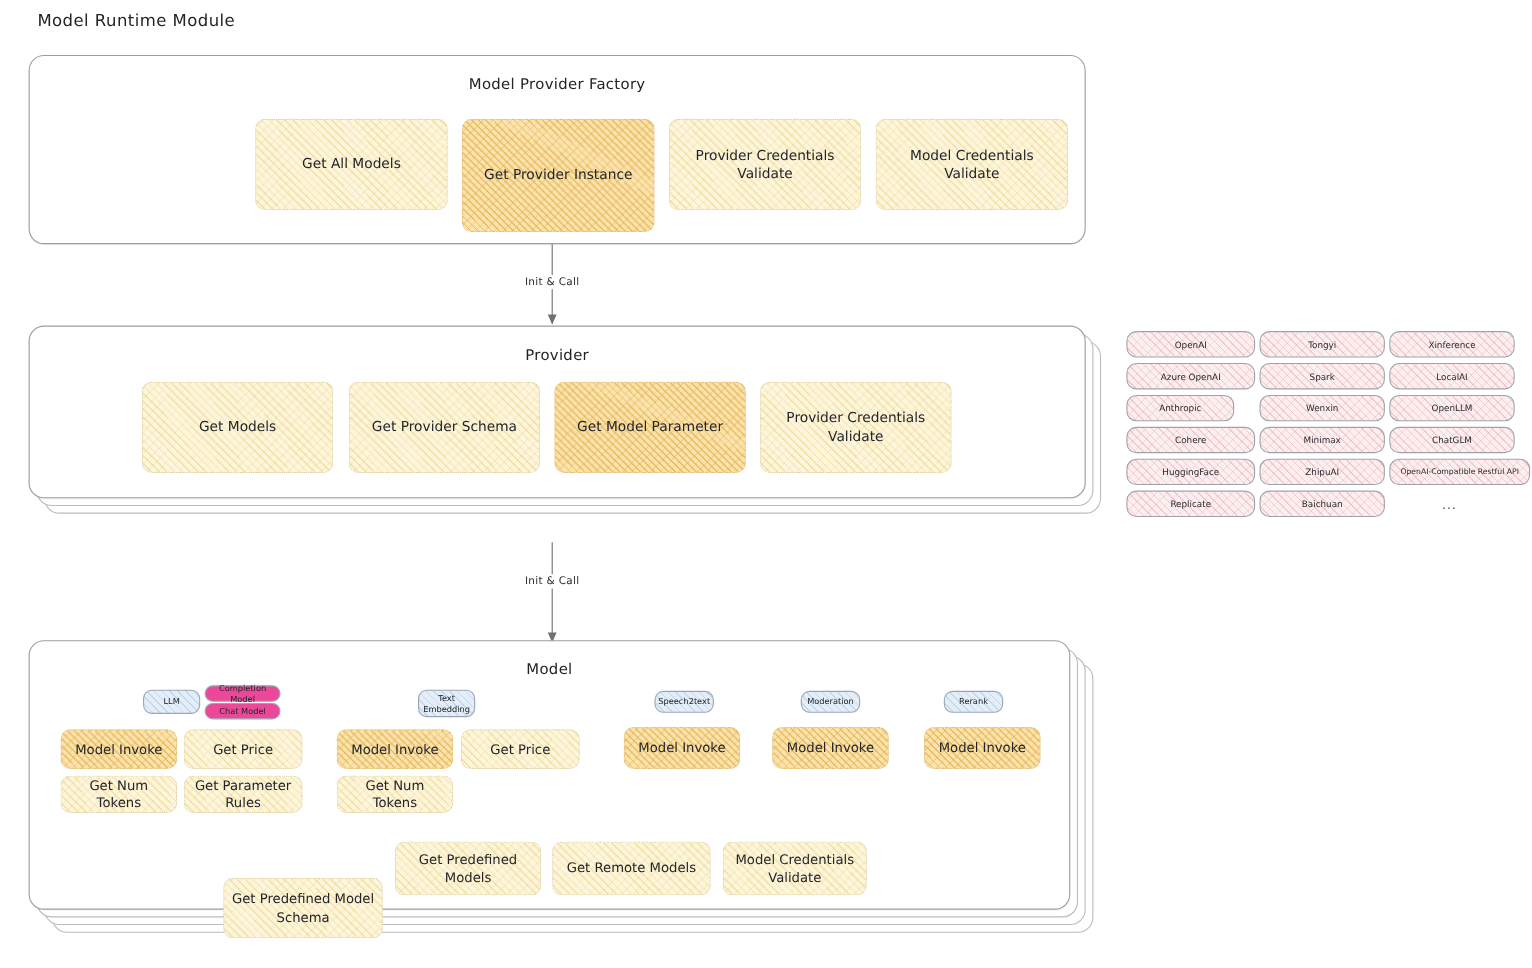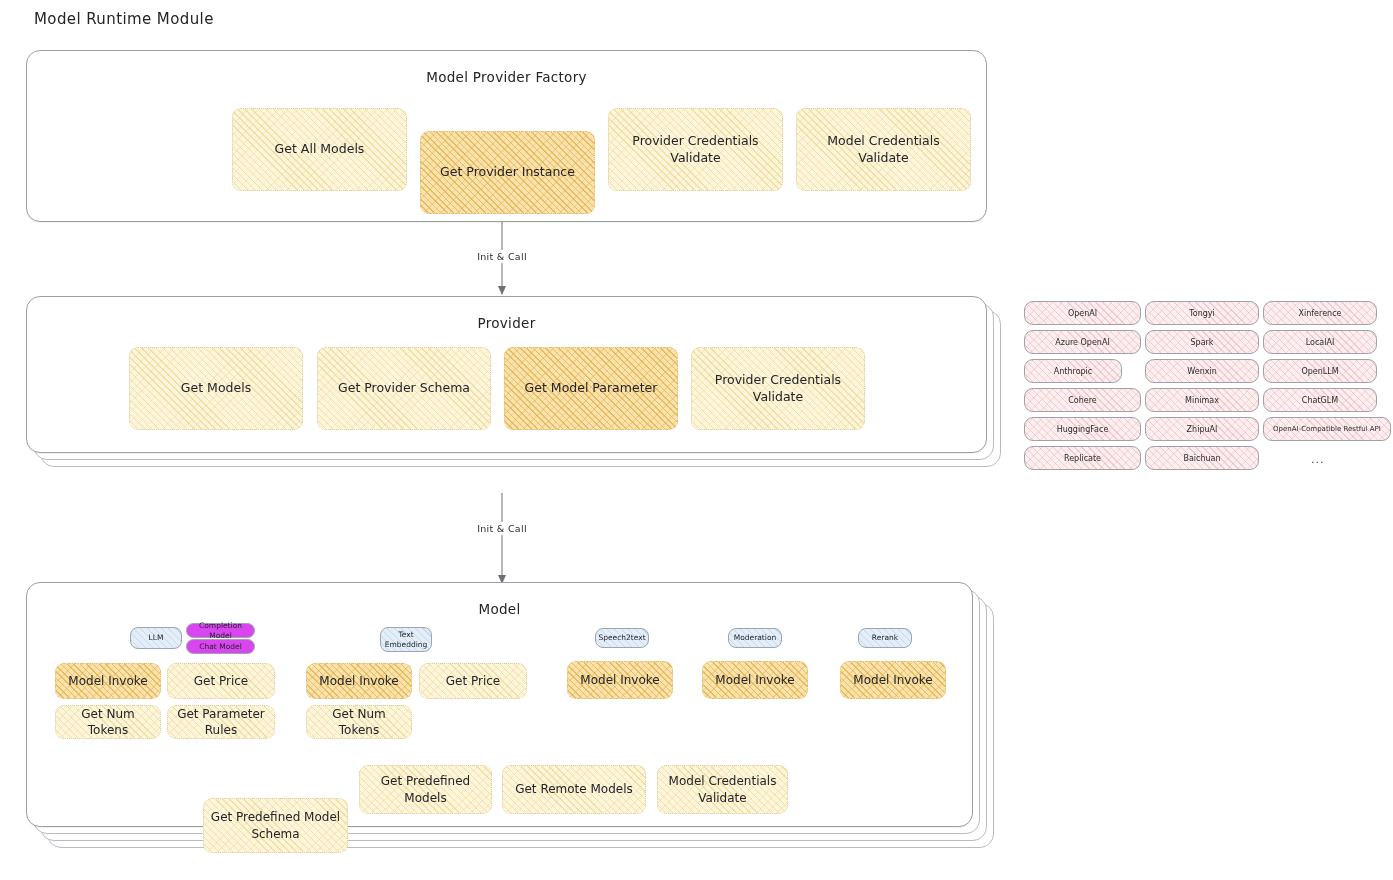--- a/index.html
+++ b/index.html
@@ -92,21 +92,21 @@
     border-radius:8px;
     display:flex;align-items:center;justify-content:center;
     text-align:center;
     font-size:7.5px;line-height:1.25;color:#23242a;
     box-sizing:border-box;padding:0 3px;
     background-color:#e4eef8;
     background-image:
       repeating-linear-gradient(45deg, rgba(150,185,220,.40) 0 1px, rgba(255,255,255,0) 1px 5px);
   }
   .tpill.plain{
-    background-color:#d946ef;
+    background-color:#ec4899;
     background-image:none;
     border-color:#9aa6b5;
   }
 
   
   .arrow{position:absolute;}
   .arrow .line{
     position:absolute;left:50%;top:0;width:1px;height:100%;
     background:#6d7075;transform:translateX(-50%);
   }
@@ -129,21 +129,21 @@
 <div class="canvas">
 
   <div class="page-title">Model Runtime Module</div>
 
   <div class="container" style="left:26px;top:50px;width:959px;height:170px;">
     <div class="c-title">Model Provider Factory</div>
   </div>
   <div class="hbox" style="left:232px;top:108px;width:175px;height:83px;">
     <span>Get All Models</span>
   </div>
-  <div class="hbox dark" style="left:420px;top:108px;width:175px;height:83px;margin-top:23px;">
+  <div class="hbox dark" style="left:420px;top:108px;width:175px;height:103px;">
     <span>Get Provider Instance</span>
   </div>
   <div class="hbox" style="left:608px;top:108px;width:175px;height:83px;">
     <span>Provider Credentials Validate</span>
   </div>
   <div class="hbox" style="left:796px;top:108px;width:175px;height:83px;">
     <span>Model Credentials Validate</span>
   </div>
 
   <div class="arrow" style="left:470px;top:222px;width:64px;height:72px;">

